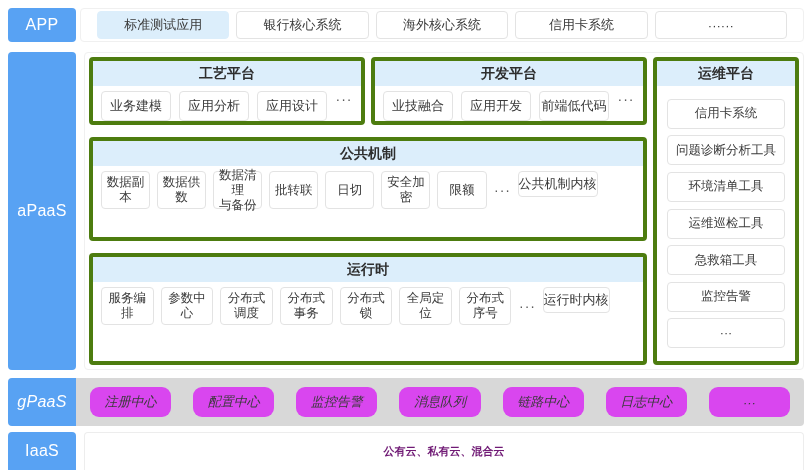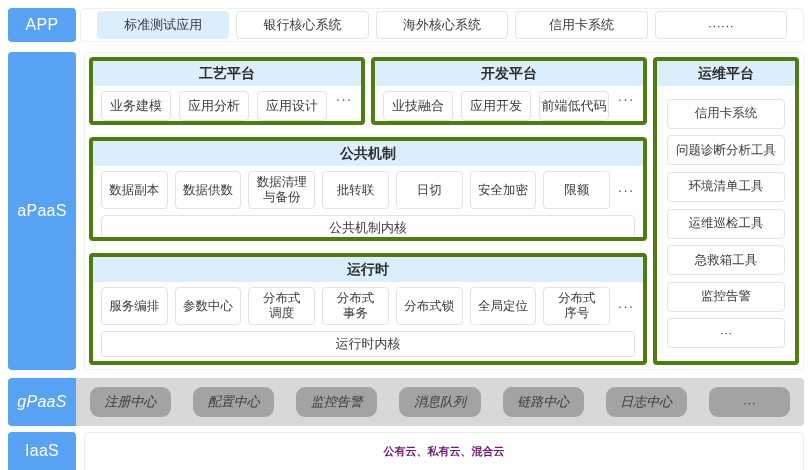--- a/index.html
+++ b/index.html
@@ -63,21 +63,21 @@
     white-space:pre-line; line-height:1.2;
   }
   .top-panels .item { flex:1; height:30px; }
   .more {
     flex:0 0 18px; text-align:center; color:#5a5a5a;
     font-size:14px; letter-spacing:1px;
   }
   .mech-panel { margin-top:12px; height:104px; }
   .runtime-panel { margin-top:12px; flex:1; }
   .panel-col {
-    flex:1; display:flex; flex-direction:column;
+    flex:1; display:flex; flex-direction:row;
     justify-content:flex-start; padding:5px 8px; gap:6px;
   }
   .items-row { display:flex; gap:7px; height:38px; align-items:stretch; }
   .items-row .item { flex:1; padding:2px 3px; font-size:12.5px; }
   .items-row .more { align-self:center; }
   .kernel {
     height:26px; border:1px solid #e3e3e3; border-radius:4px;
     display:flex; align-items:center; justify-content:center;
     font-size:13px; color:#3a3a3a;
   }
@@ -89,21 +89,21 @@
   .ops-body .item { height:30px; flex:none; font-size:12.5px; }
 
   
   .row-gpaas { height:48px; margin-bottom:6px; gap:0;font-style:italic; }
   .row-gpaas .layer-label { border-radius:4px 0 0 4px; }
   .gpaas-strip {
     flex:1; background:#d8d8d8; border-radius:0 4px 4px 0;
     display:flex; align-items:center; gap:22px; padding:0 14px;
   }
   .gpaas-box {
-    flex:1; height:30px; background:#a3a3a3; border-radius:9px;
+    flex:1; height:30px; background:#d946ef; border-radius:9px;
     display:flex; align-items:center; justify-content:center;
     font-size:13px; color:#3a3a3a;
   }
 
   
   .row-iaas { height:38px; gap:8px; }
   .row-iaas .layer-label { border-radius:4px 4px 0 0; }
   .iaas-box {
     flex:1; border:1px solid #ededed; border-bottom:none;
     border-radius:4px 4px 0 0; background:#fff;

